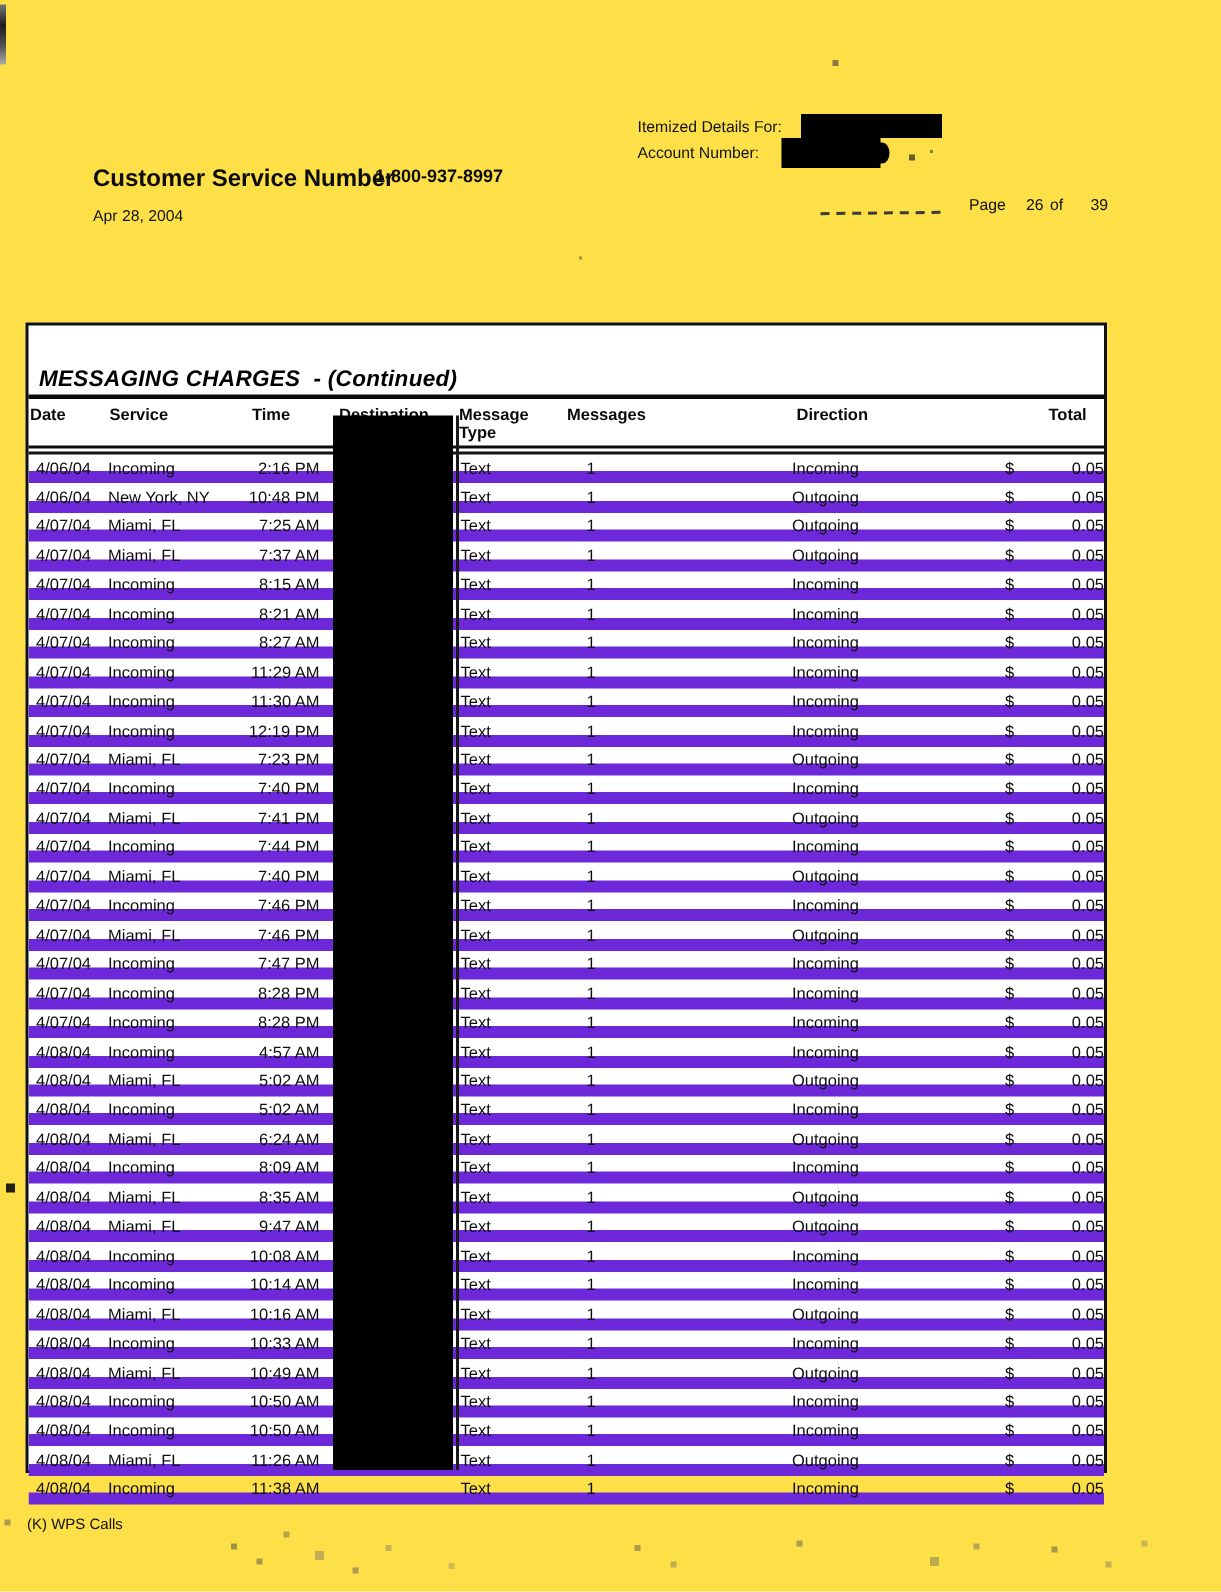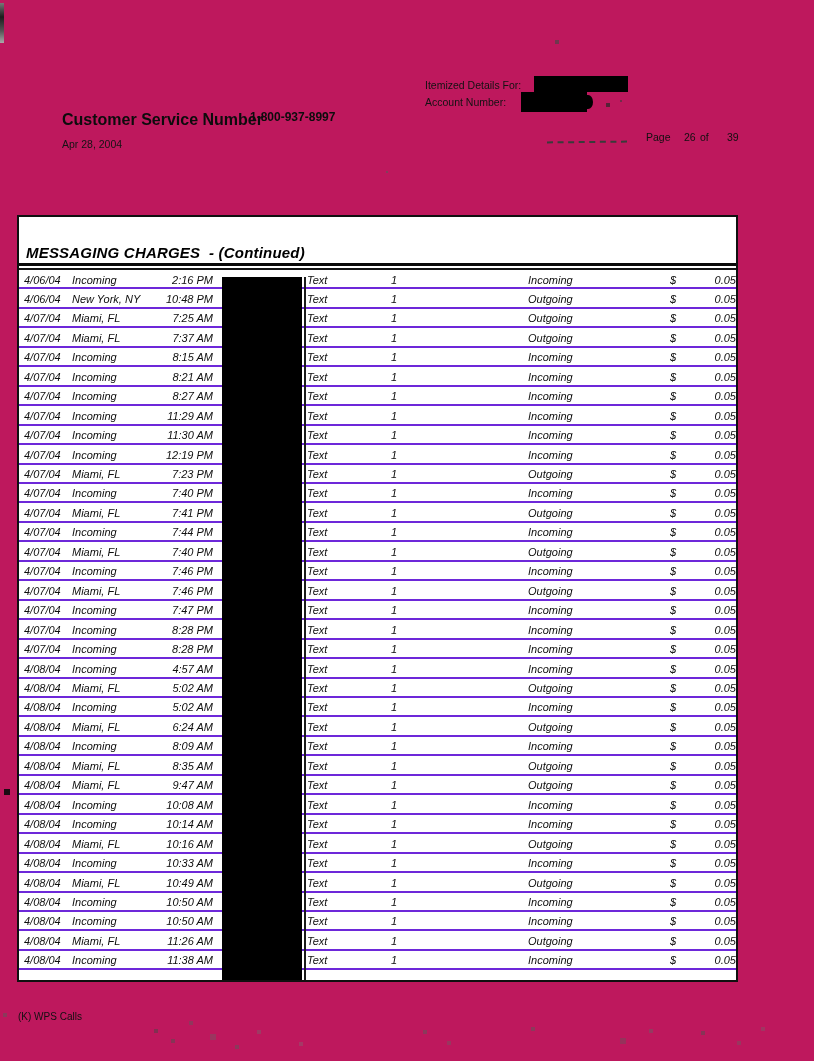--- a/index.html
+++ b/index.html
@@ -1,17 +1,17 @@
 <!DOCTYPE html>
 <html><head>
 <meta charset="utf-8">
 <style>
   html,body{margin:0;padding:0;}
   body{width:814px;height:1061px;background:#fff;font-family:"Liberation Sans",sans-serif;}
-  .page{position:relative;width:814px;height:1061px;background:#be185d;overflow:hidden;color:#141414;}
+  .page{position:relative;width:814px;height:1061px;background:#fde047;overflow:hidden;color:#141414;}
   .abs{position:absolute;}
 
   
   .artifact-topleft{left:0;top:3px;width:4px;height:40px;background:linear-gradient(180deg,#777 0%,#1c1c1c 35%,#555 70%,#aaa 100%);}
   .speckles{left:0;top:0;width:2px;height:2px;background:transparent;
     box-shadow:556px 41px 0 1px rgba(70,70,70,.65), 386px 171px 0 0 rgba(90,90,90,.6),
     607px 104px 0 1px rgba(40,40,40,.7), 620px 100px 0 0 rgba(60,60,60,.6),
     6px 791px 0 2px rgba(10,10,10,.9), 4px 1014px 0 1px rgba(90,90,90,.5),
     155px 1030px 0 1px rgba(70,70,70,.5), 172px 1040px 0 1px rgba(80,80,80,.5),
     190px 1022px 0 1px rgba(90,90,90,.45), 212px 1036px 0 2px rgba(100,100,100,.4),
@@ -50,21 +50,21 @@
   .hc-service{left:54px;}
   .hc-time{left:149px;}
   .hc-destination{left:207px;}
   .hc-mtype{left:287px;width:54px;line-height:12px;}
   .hc-messages{left:359px;}
   .hc-direction{left:512px;}
   .hc-total{left:680px;}
   .gapline{height:2px;}
   .line2{height:2px;background:#141414;}
   .rows{height:701px;display:flex;flex-direction:column;overflow:hidden;}
-  .row{height:19.46px;box-sizing:border-box;border-bottom:2px solid #6d28d9;position:relative;font-size:11px;color:#0e0e0e;flex:none;font-style:italic;}
+  .row{height:19.46px;box-sizing:border-box;border-bottom:8px solid #6d28d9;position:relative;font-size:11px;color:#0e0e0e;flex:none;}
   .c{position:absolute;top:3.5px;white-space:nowrap;}
   .c.date{left:5px;width:46px;}
   .c.service{left:53px;width:100px;}
   .c.time{left:126px;width:68px;text-align:right;}
   .c.mtype{left:288px;width:46px;}
   .c.msgs{left:368px;width:14px;text-align:center;}
   .c.dir{left:509px;width:95px;}
   .c.cur{left:651px;width:12px;}
   .c.total{left:679px;width:38px;text-align:right;}
   .redact-bar{position:absolute;left:203px;top:60px;width:80px;height:703px;background:#000;}
@@ -95,20 +95,30 @@
   <div class="abs squiggle"></div>
   <span class="abs pg pg-label">Page</span>
   <span class="abs pg pg-cur">26</span>
   <span class="abs pg pg-of">of</span>
   <span class="abs pg pg-tot">39</span>
 
   <div class="tbl">
     <div class="title-row">
       <span class="tbl-title">MESSAGING CHARGES  - (Continued)</span>
     </div>
+    <div class="head-row">
+      <span class="hc hc-date">Date</span>
+      <span class="hc hc-service">Service</span>
+      <span class="hc hc-time">Time</span>
+      <span class="hc hc-destination">Destination</span>
+      <span class="hc hc-mtype">Message Type</span>
+      <span class="hc hc-messages">Messages</span>
+      <span class="hc hc-direction">Direction</span>
+      <span class="hc hc-total">Total</span>
+    </div>
     <div class="gapline"></div>
     <div class="line2"></div>
     <div class="rows" id="rows">
         <div class="row">
           <span class="c date">4/06/04</span>
           <span class="c service">Incoming</span>
           <span class="c time">2:16 PM</span>
           <span class="c mtype">Text</span>
           <span class="c msgs">1</span>
           <span class="c dir">Incoming</span>

